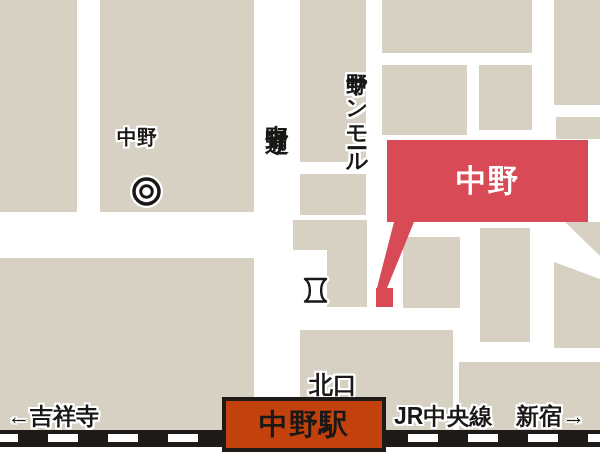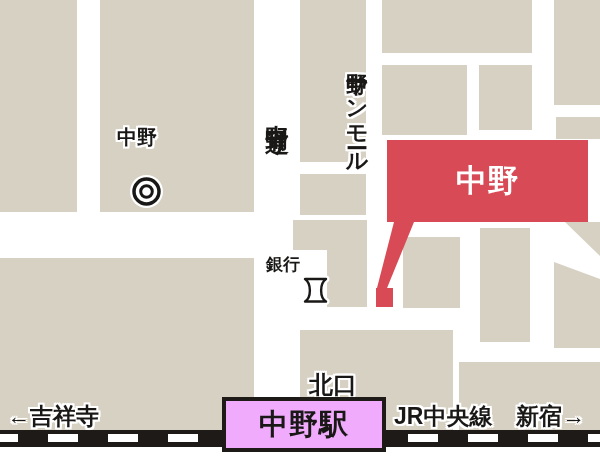--- a/index.html
+++ b/index.html
@@ -53,21 +53,21 @@
     position:absolute; left:0; top:430px; width:600px; height:17px;
     background:var(--c-rail,#1d1a17);
   }
   .railway-dashes{
     position:absolute; left:0; top:4px; width:600px; height:8px;
     background:repeating-linear-gradient(90deg,#ffffff 0 30px,transparent 30px 60px);
     background-position:-12px 0;
   }
   .station-box{
     position:absolute; left:222px; top:397px; width:164px; height:55px;
-    background:#f0abfc;
+    background:#c2410c;
     border:4px solid var(--c-rail,#1d1a17);
     box-sizing:border-box;
     display:flex; align-items:center; justify-content:center;
     font-size:29px; font-weight:700; color:var(--c-label,#1a1816);
     letter-spacing:1px;
   }
   
   .store-box{
     position:absolute; left:387px; top:140px; width:201px; height:82px;
     background:var(--c-red,#d84a55);
@@ -125,21 +125,20 @@
 
   <div class="lbl ward-office">
     <div>中野</div>
   </div>
 
   <div class="lbl vtext nakano-dori">中野通り</div>
 
   <div class="lbl vtext sunmall-street">中野サンモール</div>
 
   <div class="lbl bank-label">
-    <div>銀行</div>
   </div>
 
   <div class="lbl north-exit">北口</div>
   <div class="lbl kichijoji">←吉祥寺</div>
   <div class="lbl jr-line">JR中央線</div>
   <div class="lbl shinjuku">新宿→</div>
 
   <div class="station-box">
     <span>中野駅</span>
   </div>

